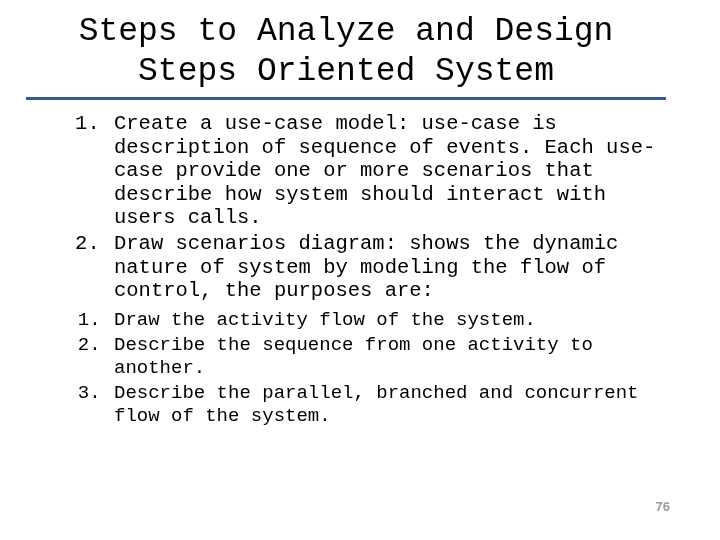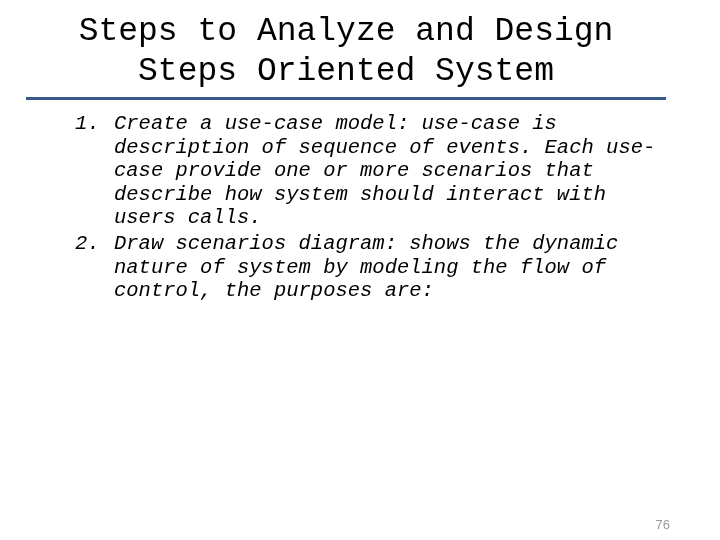--- a/index.html
+++ b/index.html
@@ -25,21 +25,20 @@
     padding: 12px 30px 6px 30px;
     letter-spacing: 0px;
   }
   .title-rule {
     border: none;
     border-top: 3px solid #3a5a8a;
     margin: 0 26px 12px 26px;
   }
   .body {
     padding: 0 19px 0 34px;
-    font-style: italic;
   }
   ol.outer {
     font-size: 20.5px;
     line-height: 1.15;
     margin: 0;
     padding-left: 78px;
     list-style-type: decimal;
   }
   ol.outer > li {
     padding-left: 2px;
@@ -52,39 +51,45 @@
     padding-left: 78px;
     list-style-type: decimal;
   }
   ol.inner > li {
     padding-left: 2px;
     margin-bottom: 2px;
   }
   .pagenum {
     position: absolute;
     right: 22px;
-    bottom: 8px;
+    bottom: 26px;
     font-family: Arial, Helvetica, sans-serif;
     font-size: 13px;
     color: #9a9a9a;
+    font-weight: bold;
   }
 </style>
 </head>
 <body>
 
 <div class="slide">
 
   <div class="title">
     <span>Steps to Analyze and Design</span><br>
     <span>Steps Oriented System</span>
   </div>
 
   <hr class="title-rule">
 
   <div class="body">
     <ol class="outer">
       <li><span>Create a use-case model: use-case is description of sequence of events. Each use-case provide one or more scenarios that describe how system should interact with users calls.</span></li>
       <li><span>Draw scenarios diagram: shows the dynamic nature of system by modeling the flow of control, the purposes are:</span></li>
     </ol>
+    <ol class="inner">
+      <li><span>Draw the activity flow of the system.</span></li>
+      <li><span>Describe the sequence from one activity to another.</span></li>
+      <li><span>Describe the parallel, branched and concurrent flow of the system.</span></li>
+    </ol>
   </div>
 
   <div class="pagenum">76</div>
 </div>
 
 </body></html>

